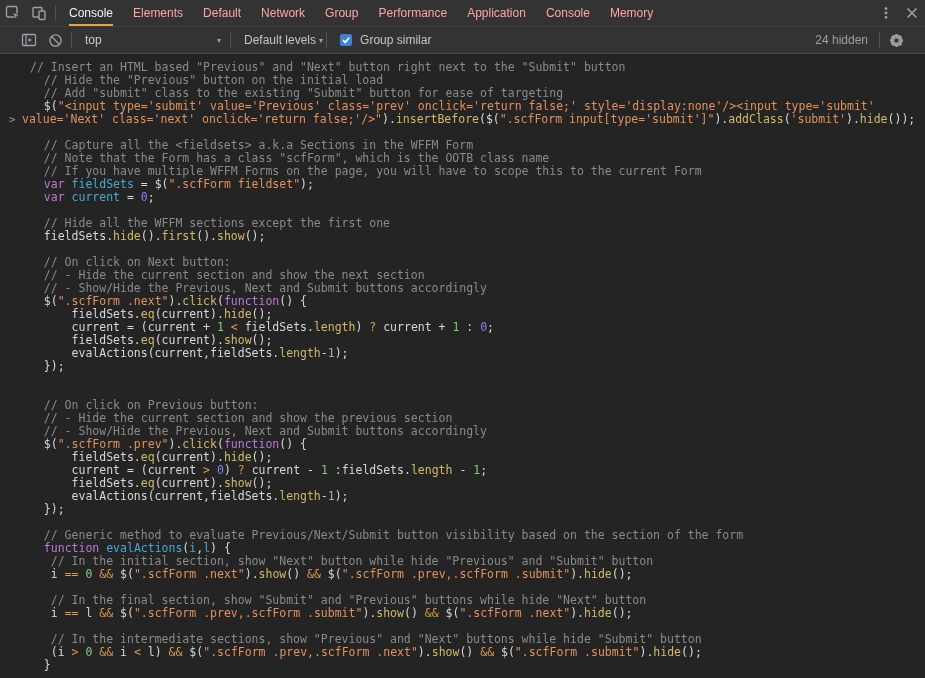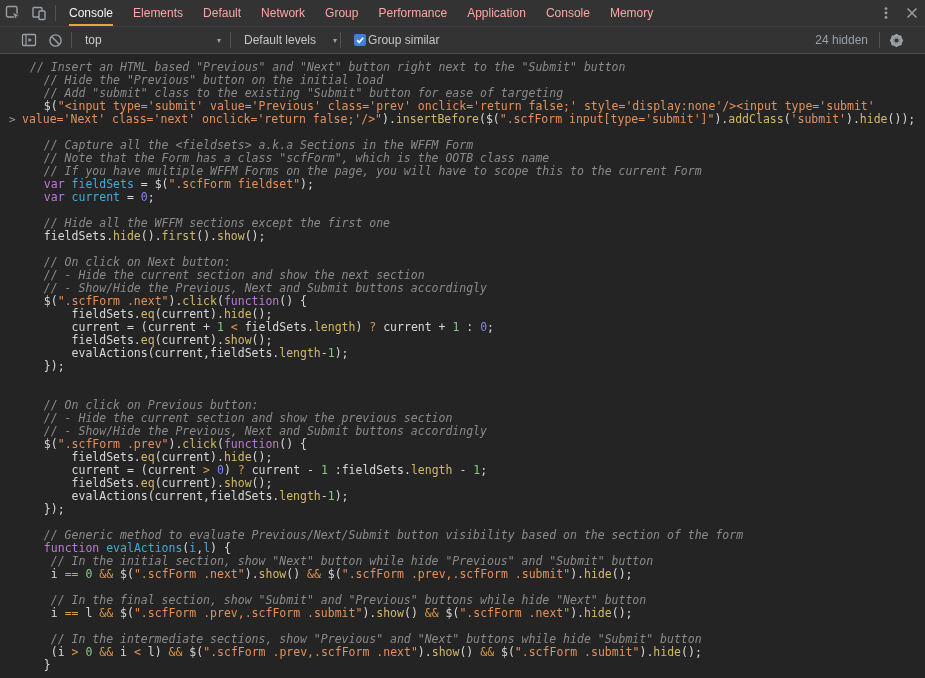--- a/index.html
+++ b/index.html
@@ -26,38 +26,38 @@
   .constoolbar { height:27px; background:#333333; display:flex; align-items:center;
     flex-shrink:0; border-bottom:1px solid #4a4a4a; padding:0 16px; }
   .ctx-select { width:148px; height:19px; margin-left:4px; display:flex; align-items:center;
     justify-content:space-between; color:#cccccc; font-size:12px; padding:0 6px; cursor:pointer; }
   .caret { font-size:8px; color:#9aa0a6; }
   .filter-box { width:170px; height:19px; border:1px solid #5f5f5f; border-radius:2px;
     margin-left:6px; display:flex; align-items:center; padding:0 6px; background:#333333; }
   .filter-box input { border:none; outline:none; background:transparent; color:#cccccc;
     font-size:12px; width:100%; font-family:"Liberation Sans", sans-serif; }
   .filter-box input::placeholder { color:#7e7e7e; }
-  .levels { margin-left:10px; display:flex; align-items:center; gap:17px; color:#c5c5c5;
+  .levels { margin-left:10px; display:flex; align-items:center; gap:3px; color:#c5c5c5;
     font-size:12px; cursor:pointer; white-space:nowrap; }
-  .chkwrap { display:flex; align-items:center; gap:2px; margin-left:10px; cursor:pointer; }
+  .chkwrap { display:flex; align-items:center; gap:8px; margin-left:10px; cursor:pointer; }
   .checkbox { width:12px; height:12px; background:#3f80d8; border-radius:2px;
     display:flex; align-items:center; justify-content:center; }
   .chklabel { color:#c5c5c5; font-size:12px; white-space:nowrap; }
   .toolbar-right { margin-left:auto; display:flex; align-items:center; }
   .hidden-count { color:#9aa0a6; font-size:12px; margin-right:8px;margin-left:8px; }
 
   
   .console-area { flex:1; background:#242424; position:relative; overflow:hidden; }
   .prompt { position:absolute; left:9px; top:59px; color:#9aa0a6;
     font-family:"DejaVu Sans Mono", monospace; font-size:11px; }
   .code { padding:7px 0 0 30px; font-family:"DejaVu Sans Mono", monospace;
     font-size:11.5px; line-height:13px; white-space:pre; }
   .code-line { height:13px; }
   .code-line.hang { margin-left:-8px; }
-  .tk-c { color:#8a8a8a; font-style:italic; }
+  .tk-c { color:#8a8a8a; }
   .tk-s { color:#e2915c; }
   .tk-k { color:#bb79d4; }
   .tk-d { color:#45a9d3; }
   .tk-p { color:#d2b968; }
   .tk-n { color:#85c885; }
   .tk-nb { color:#8084f2; }
   .tk-o { color:#da9a50; }
   .tk-w { color:#d7d7d7; }
 </style>
 </head>

